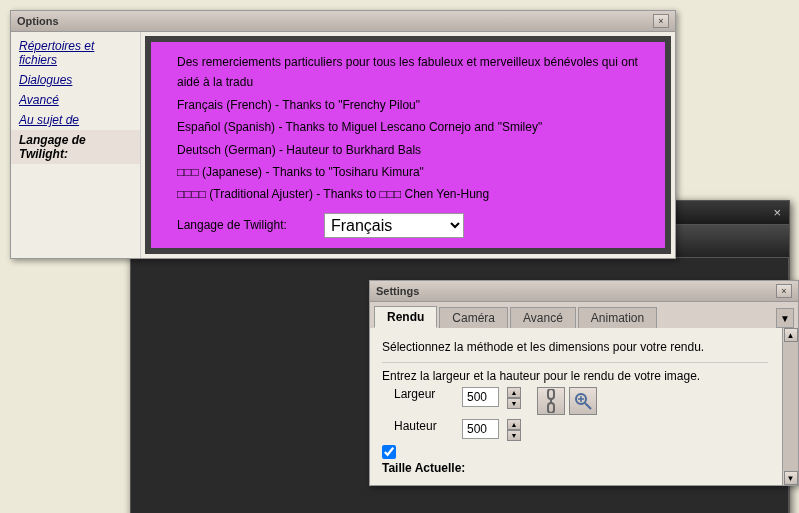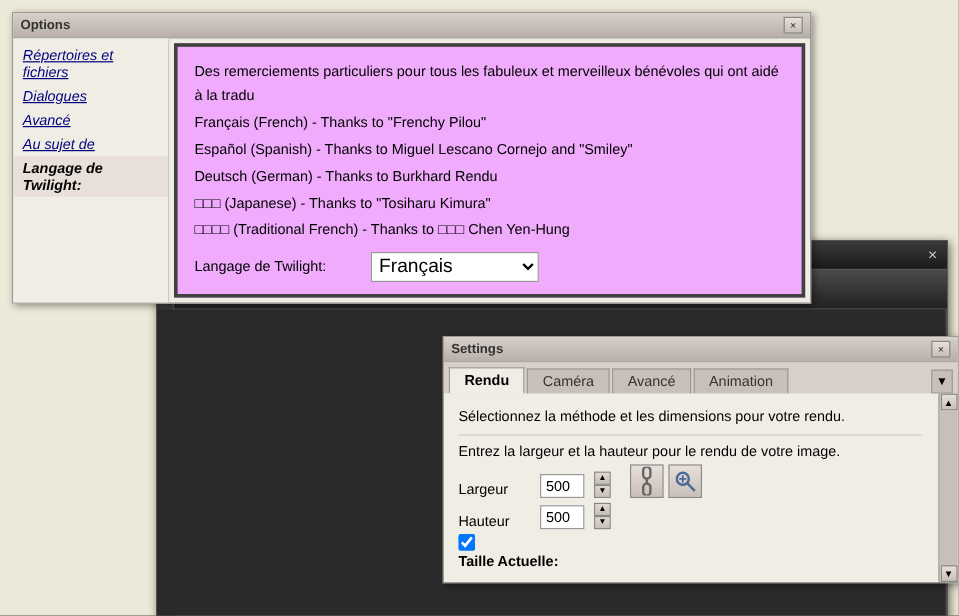--- a/index.html
+++ b/index.html
@@ -68,23 +68,23 @@
       text-decoration: underline;
     }
     .sidebar-item.active {
       color: #000;
       font-weight: bold;
       text-decoration: none;
       background: #e8e0d8;
     }
     .options-content {
       flex: 1;
-      padding: 10px 14px;
-      background: #f0abfc;
-      border: 3px solid #404040;
+      padding: 10px 26px;
+      background: #d946ef;
+      border: 6px solid #404040;
       margin: 4px;
     }
     .credits-text {
       font-size: 12px;
       line-height: 1.7;
       color: #000;
     }
     .credits-text p {
       margin-bottom: 2px;
     }
@@ -272,23 +272,24 @@
       border-bottom: 1px solid #ccc;
       padding-bottom: 6px;
     }
     .settings-desc2 {
       font-size: 12px;
       color: #000;
       margin-bottom: 4px;
     }
     .settings-field-row {
       display: flex;
-      align-items: flex-end;
+      align-items: flex-start;
       gap: 8px;
       margin-bottom: 4px;
+      margin-left: 12px;
     }
     .settings-field-label {
       width: 60px;
       font-size: 12px;
       color: #000;
     }
     .settings-field-input {
       width: 37px;
       font-size: 12px;
       border: 1px solid #999;
@@ -390,23 +391,23 @@
       <div class="sidebar-item">Dialogues</div>
       <div class="sidebar-item">Avancé</div>
       <div class="sidebar-item">Au sujet de</div>
       <div class="sidebar-item active">Langage de Twilight:</div>
     </div>
     <div class="options-content">
       <div class="credits-text">
         <p>Des remerciements particuliers pour tous les fabuleux et merveilleux bénévoles qui ont aidé à la tradu</p>
         <p>Français (French) - Thanks to "Frenchy Pilou"</p>
         <p>Español (Spanish) - Thanks to Miguel Lescano Cornejo and "Smiley"</p>
-        <p>Deutsch (German) - Thanks to Burkhard Rendu</p>
+        <p>Deutsch (German) - Hauteur to Burkhard Bals</p>
         <p>□□□ (Japanese) - Thanks to "Tosiharu Kimura"</p>
-        <p>□□□□ (Traditional French) - Thanks to □□□ Chen Yen-Hung</p>
+        <p>□□□□ (Traditional Ajuster) - Thanks to □□□ Chen Yen-Hung</p>
       </div>
       <div class="language-row">
         <span class="language-label">Langage de Twilight:</span>
         <select class="language-select">
           <option>Français</option>
           <option>English</option>
           <option>Español</option>
           <option>Deutsch</option>
         </select>
       </div>

